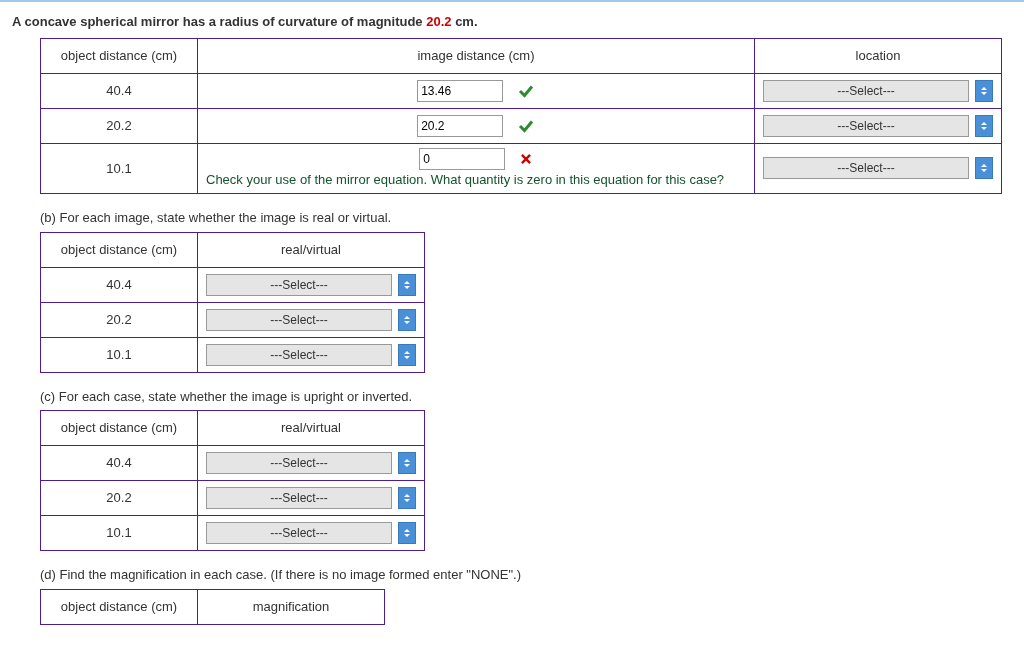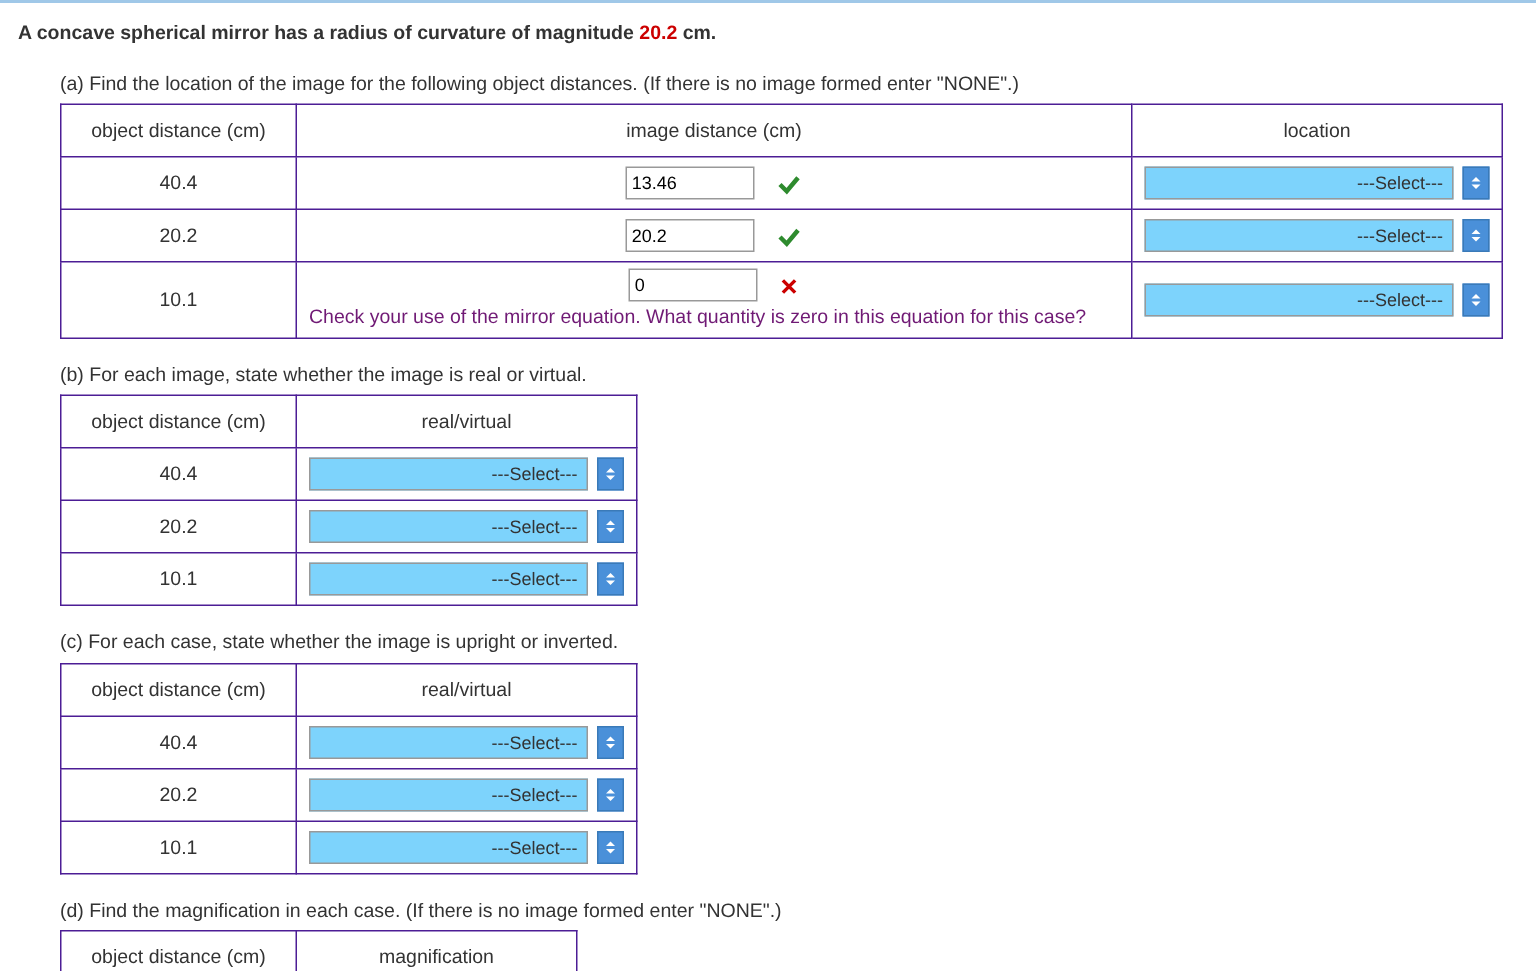--- a/index.html
+++ b/index.html
@@ -44,36 +44,36 @@
   margin-left: 10px;
 }
 .check svg { width: 18px; height: 18px; }
 .cross {
   display: inline-block;
   width: 14px;
   height: 14px;
   vertical-align: middle;
   margin-left: 10px;
 }
-.feedback { color: #701a75; font-size: 13px; }
+.feedback { color: #14532d; font-size: 13px; }
 .selectwrap {
   display: flex;
   align-items: center;
   gap: 6px;
   justify-content: flex-start;
 }
 .select {
   flex: 1;
   border: 1px solid #999;
   height: 20px;
   line-height: 20px;
-  text-align: right;
+  text-align: center;
   padding: 0 6px;
   font-size: 12px;
-  background: #7dd3fc;
+  background: #e5e5e5;
 }
 .sel-arrows {
   width: 16px;
   height: 20px;
   background: #4a90d9;
   display: flex;
   flex-direction: column;
   align-items: center;
   justify-content: center;
   border: 1px solid #3a7ab8;
@@ -96,21 +96,20 @@
 </style>
 </head>
 <body>
 
 <div class="problem">
 
 <div class="intro">
   <span>A concave spherical mirror has a radius of curvature of magnitude </span><span class="red">20.2</span><span> cm.</span>
 </div>
 
-<div class="subpart">(a) Find the location of the image for the following object distances. (If there is no image formed enter "NONE".)</div>
 <table class="tbl-a">
   <tbody>
         <tr>
     <th class="col-obj">object distance (cm)</th>
     <th class="col-img">image distance (cm)</th>
     <th class="col-loc">location</th>
   </tr>
   <tr>
     <td>40.4</td>
     <td class="inputcell" style="text-align:center">

